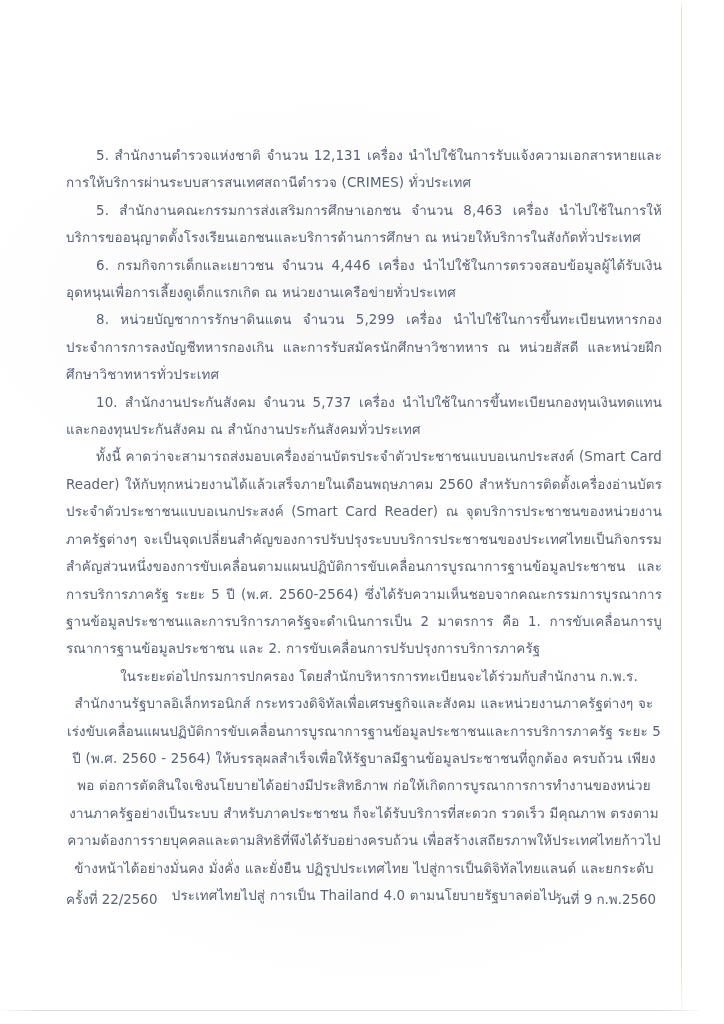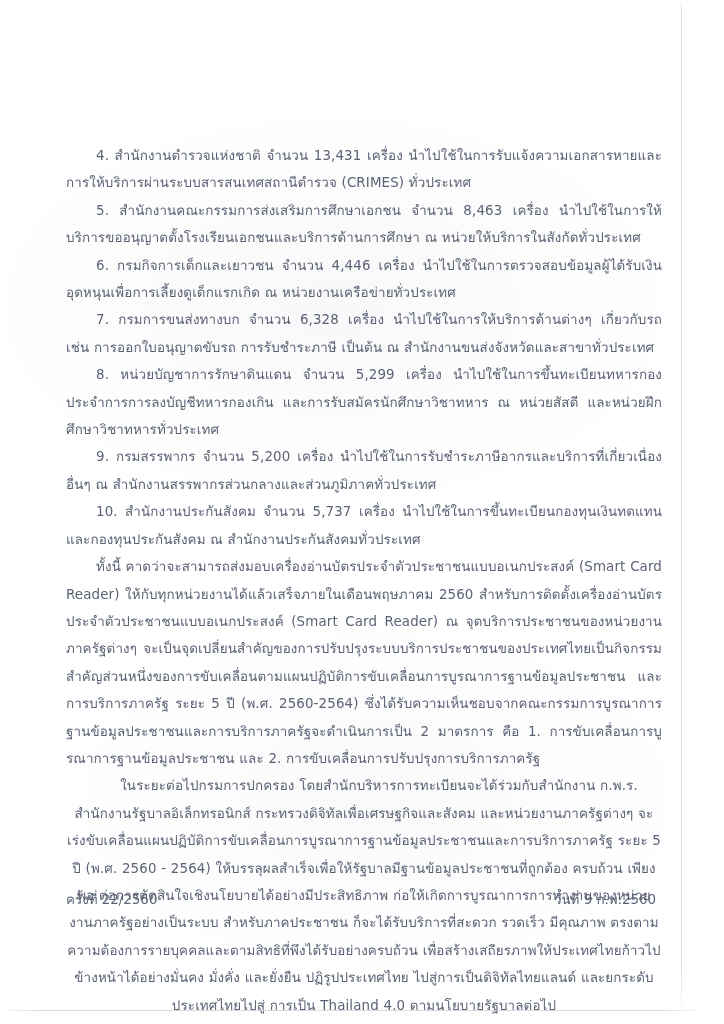--- a/index.html
+++ b/index.html
@@ -113,26 +113,24 @@
   }
 </style>
 </head>
 <body>
 
 <div class="page">
 
   <div class="scan-tint"></div>
 
   <div class="body-text">
-    <p class="para">4. สำนักงานตำรวจแห่งชาติ จำนวน 13,431 เครื่อง นำไปใช้ในการรับแจ้งความเอกสารหายและการให้บริการผ่านระบบสารสนเทศสถานีตำรวจ (CRIMES) ทั่วประเทศ</p>
+    <p class="para">5. สำนักงานตำรวจแห่งชาติ จำนวน 12,131 เครื่อง นำไปใช้ในการรับแจ้งความเอกสารหายและการให้บริการผ่านระบบสารสนเทศสถานีตำรวจ (CRIMES) ทั่วประเทศ</p>
     <p class="para">5. สำนักงานคณะกรรมการส่งเสริมการศึกษาเอกชน จำนวน 8,463 เครื่อง นำไปใช้ในการให้บริการขออนุญาตตั้งโรงเรียนเอกชนและบริการด้านการศึกษา ณ หน่วยให้บริการในสังกัดทั่วประเทศ</p>
     <p class="para">6. กรมกิจการเด็กและเยาวชน จำนวน 4,446 เครื่อง นำไปใช้ในการตรวจสอบข้อมูลผู้ได้รับเงินอุดหนุนเพื่อการเลี้ยงดูเด็กแรกเกิด ณ หน่วยงานเครือข่ายทั่วประเทศ</p>
-    <p class="para">7. กรมการขนส่งทางบก จำนวน 6,328 เครื่อง นำไปใช้ในการให้บริการด้านต่างๆ เกี่ยวกับรถ เช่น การออกใบอนุญาตขับรถ การรับชำระภาษี เป็นต้น ณ สำนักงานขนส่งจังหวัดและสาขาทั่วประเทศ</p>
     <p class="para">8. หน่วยบัญชาการรักษาดินแดน จำนวน 5,299 เครื่อง นำไปใช้ในการขึ้นทะเบียนทหารกองประจำการการลงบัญชีทหารกองเกิน และการรับสมัครนักศึกษาวิชาทหาร ณ หน่วยสัสดี และหน่วยฝึกศึกษาวิชาทหารทั่วประเทศ</p>
-    <p class="para">9. กรมสรรพากร จำนวน 5,200 เครื่อง นำไปใช้ในการรับชำระภาษีอากรและบริการที่เกี่ยวเนื่องอื่นๆ ณ สำนักงานสรรพากรส่วนกลางและส่วนภูมิภาคทั่วประเทศ</p>
     <p class="para">10. สำนักงานประกันสังคม จำนวน 5,737 เครื่อง นำไปใช้ในการขึ้นทะเบียนกองทุนเงินทดแทนและกองทุนประกันสังคม ณ สำนักงานประกันสังคมทั่วประเทศ</p>
     <p class="para para-last-left">ทั้งนี้ คาดว่าจะสามารถส่งมอบเครื่องอ่านบัตรประจำตัวประชาชนแบบอเนกประสงค์ (Smart Card Reader) ให้กับทุกหน่วยงานได้แล้วเสร็จภายในเดือนพฤษภาคม 2560 สำหรับการติดตั้งเครื่องอ่านบัตรประจำตัวประชาชนแบบอเนกประสงค์ (Smart Card Reader) ณ จุดบริการประชาชนของหน่วยงานภาครัฐต่างๆ จะเป็นจุดเปลี่ยนสำคัญของการปรับปรุงระบบบริการประชาชนของประเทศไทยเป็นกิจกรรมสำคัญส่วนหนึ่งของการขับเคลื่อนตามแผนปฏิบัติการขับเคลื่อนการบูรณาการฐานข้อมูลประชาชน และการบริการภาครัฐ ระยะ 5 ปี (พ.ศ. 2560-2564)  ซึ่งได้รับความเห็นชอบจากคณะกรรมการบูรณาการฐานข้อมูลประชาชนและการบริการภาครัฐจะดำเนินการเป็น 2 มาตรการ คือ 1. การขับเคลื่อนการบูรณาการฐานข้อมูลประชาชน และ 2. การขับเคลื่อนการปรับปรุงการบริการภาครัฐ</p>
     <p class="para para-last-left">ในระยะต่อไปกรมการปกครอง โดยสำนักบริหารการทะเบียนจะได้ร่วมกับสำนักงาน ก.พ.ร. สำนักงานรัฐบาลอิเล็กทรอนิกส์ กระทรวงดิจิทัลเพื่อเศรษฐกิจและสังคม และหน่วยงานภาครัฐต่างๆ จะเร่งขับเคลื่อนแผนปฏิบัติการขับเคลื่อนการบูรณาการฐานข้อมูลประชาชนและการบริการภาครัฐ ระยะ 5 ปี (พ.ศ. 2560 - 2564) ให้บรรลุผลสำเร็จเพื่อให้รัฐบาลมีฐานข้อมูลประชาชนที่ถูกต้อง ครบถ้วน เพียงพอ ต่อการตัดสินใจเชิงนโยบายได้อย่างมีประสิทธิภาพ ก่อให้เกิดการบูรณาการการทำงานของหน่วยงานภาครัฐอย่างเป็นระบบ สำหรับภาคประชาชน ก็จะได้รับบริการที่สะดวก รวดเร็ว มีคุณภาพ ตรงตามความต้องการรายบุคคลและตามสิทธิที่พึงได้รับอย่างครบถ้วน เพื่อสร้างเสถียรภาพให้ประเทศไทยก้าวไปข้างหน้าได้อย่างมั่นคง มั่งคั่ง และยั่งยืน ปฏิรูปประเทศไทย ไปสู่การเป็นดิจิทัลไทยแลนด์ และยกระดับประเทศไทยไปสู่ การเป็น Thailand 4.0 ตามนโยบายรัฐบาลต่อไป</p>
   </div>
 
   <div class="footer">
     <span class="footer-left">ครั้งที่ 22/2560</span>
     <span class="footer-right">วันที่ 9 ก.พ.2560</span>
   </div>
 

